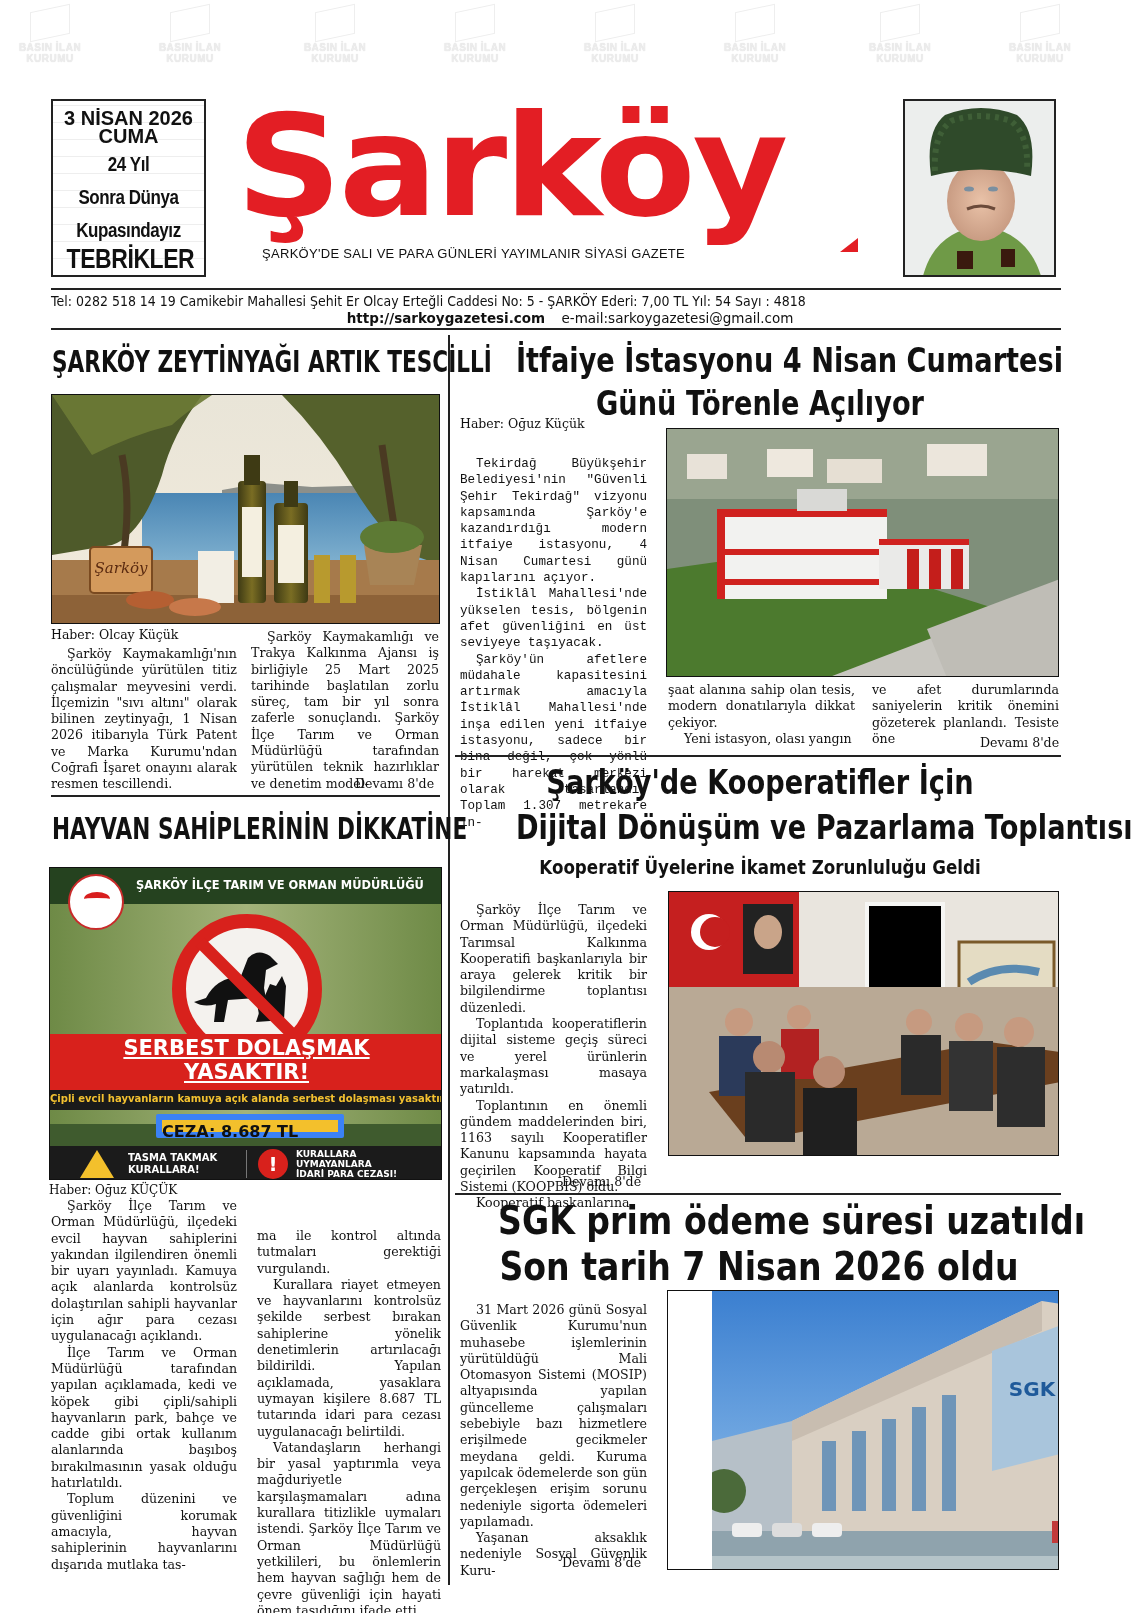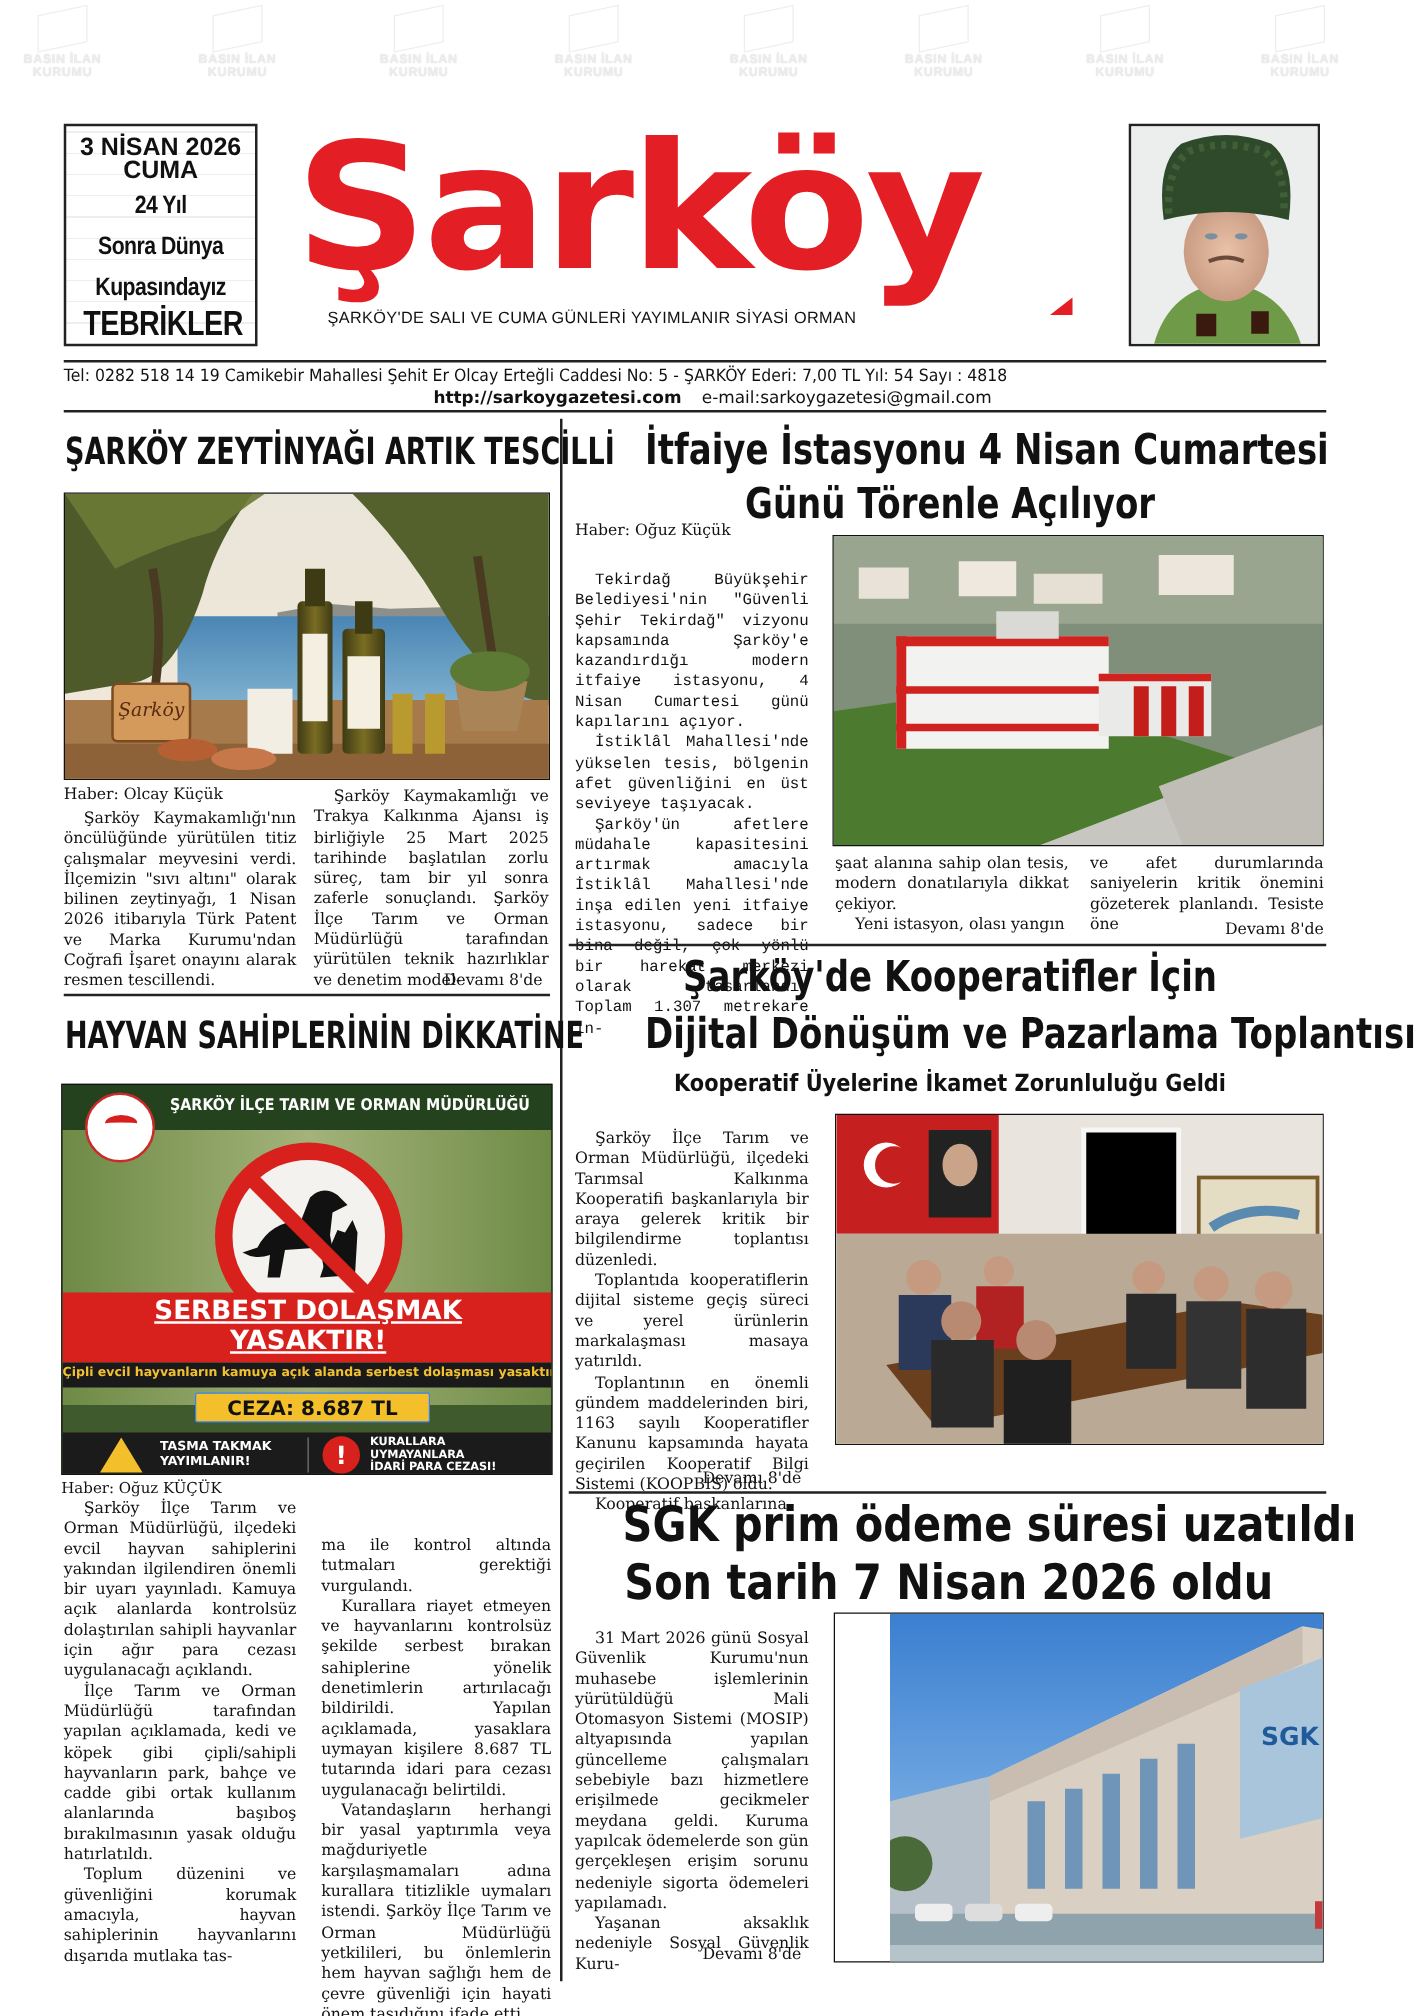--- a/index.html
+++ b/index.html
@@ -92,21 +92,21 @@
   <div class="date">3 NİSAN 2026</div>
   <div class="day">CUMA</div>
   <div class="promo">24 Yıl</div>
   <div class="promo">Sonra Dünya</div>
   <div class="promo">Kupasındayız</div>
   <div class="promo-big">TEBRİKLER</div>
 </div>
 
 <div class="abs logo">Şarköy</div>
 <div class="abs" style="left:840px;top:238px;width:0;height:0;border-left:18px solid transparent;border-bottom:14px solid #e31e24;"></div>
-<div class="abs tagline">ŞARKÖY'DE SALI VE CUMA GÜNLERİ YAYIMLANIR SİYASİ ORMAN</div>
+<div class="abs tagline">ŞARKÖY'DE SALI VE PARA GÜNLERİ YAYIMLANIR SİYASİ GAZETE</div>
 
 <div class="abs portrait">
   <svg width="153" height="178" viewBox="0 0 153 178">
     <defs>
         <radialGradient id="fc" cx="50%" cy="50%" r="50%">
           <stop offset="0" stop-color="#e9c2a8"></stop>
           <stop offset="1" stop-color="#c99c83"></stop>
         </radialGradient>
       </defs>
     <rect x="0" y="0" width="153" height="178" fill="#eceeed"></rect>
@@ -250,26 +250,26 @@
       <line x1="14" y1="14" x2="108" y2="108" stroke="#d8211c" stroke-width="12"></line>
     </svg>
   </div>
   <div style="position:absolute;left:0;top:166px;width:393px;height:56px;background:#d8211c;"></div>
   <div style="position:absolute;left:0;top:168px;width:393px;text-align:center;font-family:'DejaVu Sans',sans-serif;font-weight:bold;font-size:21px;line-height:24px;color:#fff;text-decoration:underline;">
     <div>SERBEST DOLAŞMAK</div>
     <div>YASAKTIR!</div>
   </div>
   <div style="position:absolute;left:0;top:222px;width:393px;height:20px;background:#1a1a1a;"></div>
   <div style="position:absolute;left:0;top:225px;width:393px;text-align:center;font-family:'DejaVu Sans',sans-serif;font-weight:bold;font-size:10px;color:#f3c130;white-space:nowrap;">Çipli evcil hayvanların kamuya açık alanda serbest dolaşması yasaktır.</div>
-  <div style="position:absolute;left:106px;top:246px;width:188px;height:24px;background:#f3c02c;border:1px solid #3b82f6;border-radius:2px;text-align:center;font-family:'DejaVu Sans',sans-serif;font-weight:bold;font-size:16px;line-height:24px;color:#111;">CEZA: 8.687 TL</div>
+  <div style="position:absolute;left:106px;top:246px;width:188px;height:24px;background:#f3c02c;border:6px solid #3b82f6;border-radius:2px;text-align:left;font-family:'DejaVu Sans',sans-serif;font-weight:bold;font-size:16px;line-height:24px;color:#111;">CEZA: 8.687 TL</div>
   <div style="position:absolute;left:0;top:278px;width:393px;height:35px;background:#1b1b1b;"></div>
   <div style="position:absolute;left:30px;top:282px;width:0;height:0;border-left:17px solid transparent;border-right:17px solid transparent;border-bottom:28px solid #f3c02c;"></div>
   <div style="position:absolute;left:78px;top:284px;font-family:'DejaVu Sans',sans-serif;font-weight:bold;font-size:10px;line-height:12px;color:#fff;">
     <div>TASMA TAKMAK</div>
-    <div>YAYIMLANIR!</div>
+    <div>KURALLARA!</div>
   </div>
   <div style="position:absolute;left:196px;top:282px;width:1px;height:28px;background:#777;"></div>
   <div style="position:absolute;left:208px;top:281px;width:30px;height:30px;border-radius:50%;background:#d8211c;color:#fff;font-weight:bold;font-size:20px;text-align:center;line-height:30px;font-family:'DejaVu Sans',sans-serif;">!</div>
   <div style="position:absolute;left:246px;top:281px;font-family:'DejaVu Sans',sans-serif;font-weight:bold;font-size:9px;line-height:10px;color:#fff;">
     <div>KURALLARA</div>
     <div>UYMAYANLARA</div>
     <div>İDARİ PARA CEZASI!</div>
   </div>
 </div>
 

